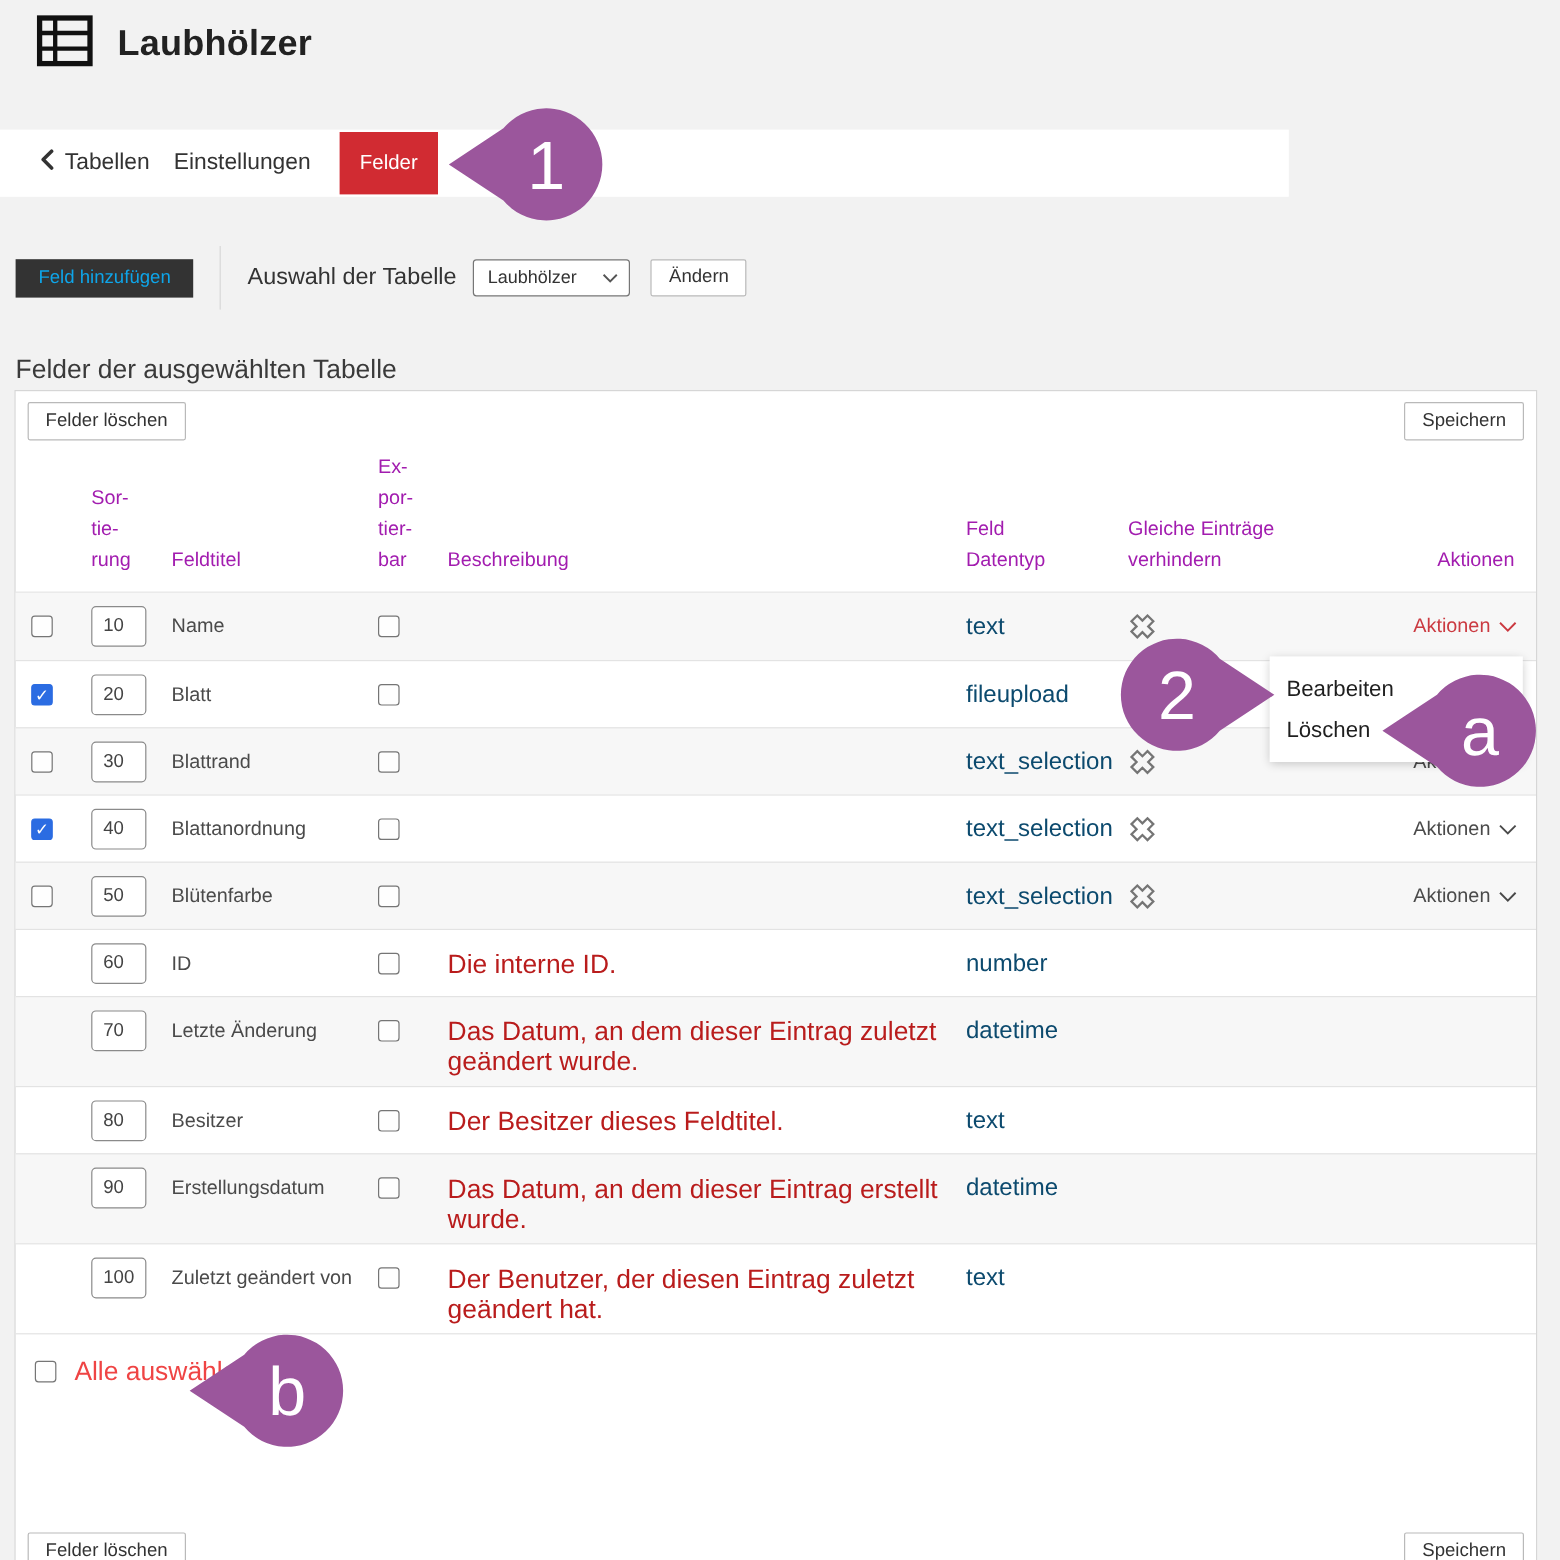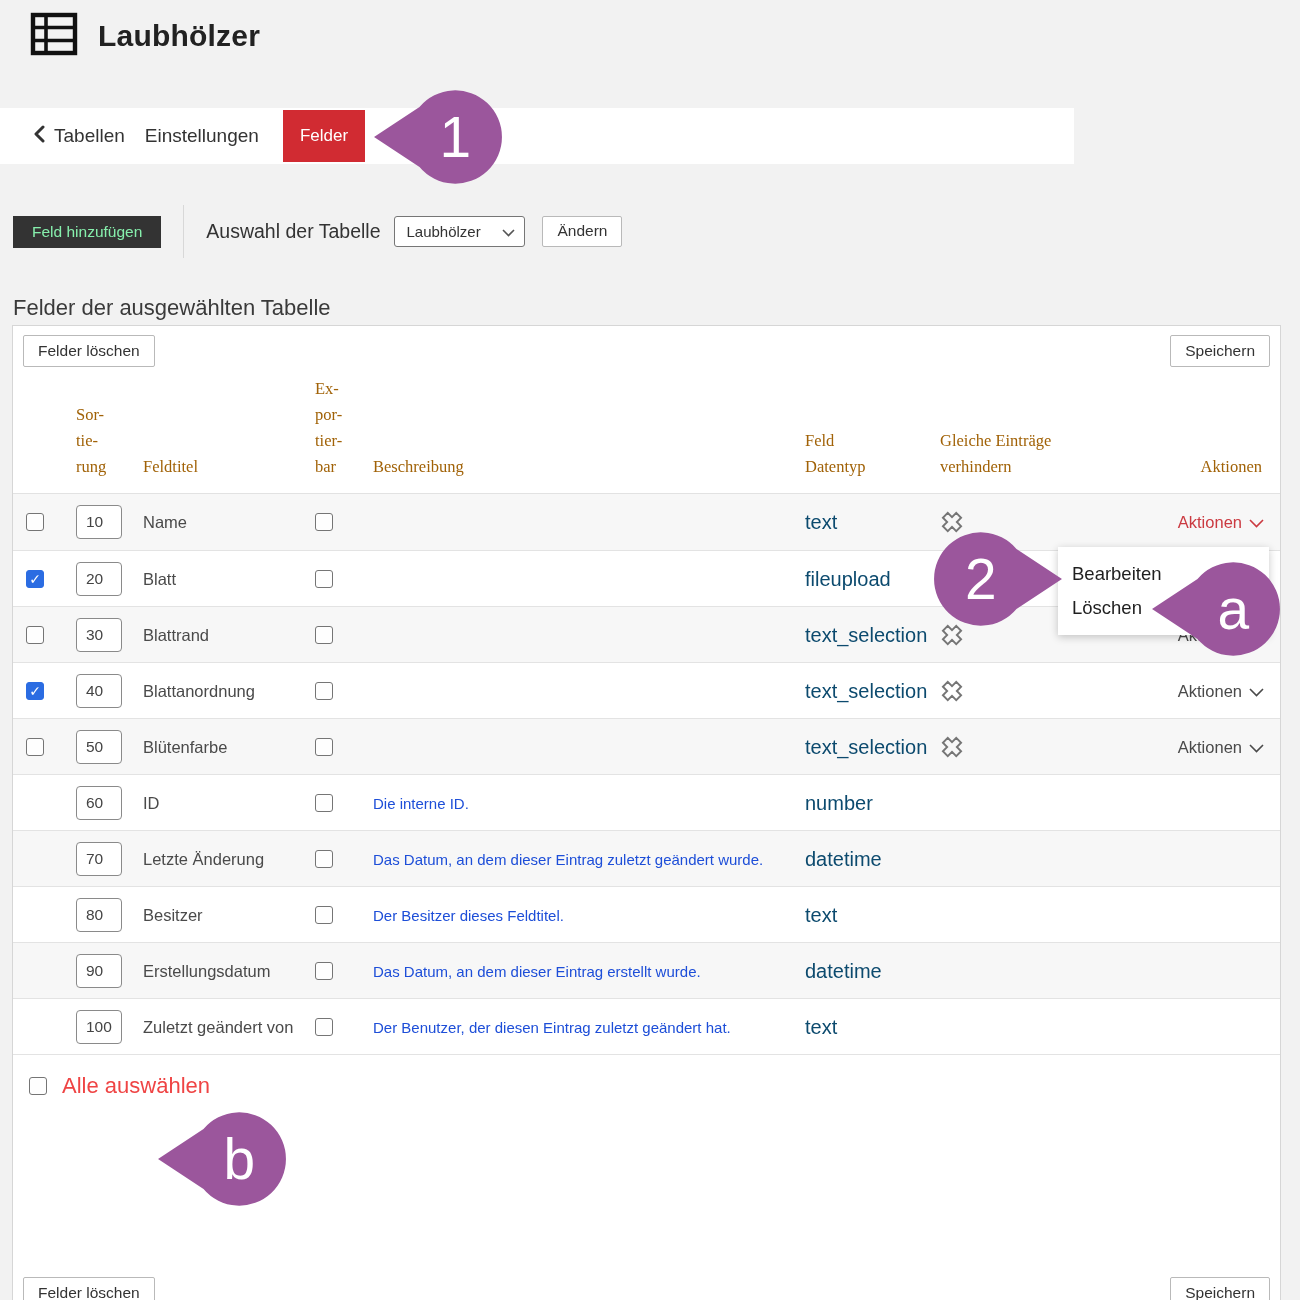--- a/index.html
+++ b/index.html
@@ -14,46 +14,46 @@
   
   .page-header { position:absolute; left:30px; top:12px; display:flex; align-items:center; gap:20px; }
   .page-title { font-size:30px; font-weight:700; color:#222; letter-spacing:.2px; }
   
   .nav-strip { position:absolute; left:0; top:108px; width:1074px; height:56px; background:#fff; display:flex; align-items:center; }
   .nav-back { display:flex; align-items:center; gap:9px; margin-left:33px; font-size:19px; color:#333; cursor:pointer; }
   .nav-item { margin-left:20px; font-size:19px; color:#333; cursor:pointer; }
   .nav-item-active { margin-left:24px; height:52px; padding:0 17px; background:#d12b32; color:#fff; font-size:17px; display:flex; align-items:center; cursor:pointer; }
   
   .toolbar { position:absolute; left:13px; top:205px; display:flex; align-items:center; }
-  .btn-dark { background:#333; color:#86efac; border:none; font-size:15.5px; padding:7px 19px; font-family:inherit; cursor:pointer; }
+  .btn-dark { background:#333; color:#0ea5e9; border:none; font-size:15.5px; padding:7px 19px; font-family:inherit; cursor:pointer; }
   .toolbar-divider { width:1px; height:53px; background:#d8d8d8; margin:0 22px 0 22px; align-self:center; }
   .toolbar-label { font-size:19.5px; color:#333; margin-right:14px; }
   .select-box { width:131px; height:31px; border:1px solid #767676; border-radius:3px; background:#fff; display:flex; align-items:center; justify-content:space-between; padding:0 9px 0 11px; font-size:15px; color:#333; cursor:pointer; }
   .btn-light { background:#fff; border:1px solid #b9b9b9; color:#333; font-size:15.5px; padding:6px 14px; font-family:inherit; border-radius:2px; cursor:pointer; }
   .toolbar .btn-light { margin-left:17px; height:31px; padding-top:4px; }
   
   .section-heading { position:absolute; left:13px; top:295px; font-size:22px; color:#3a3a3a; font-weight:400; }
   
   .panel { position:absolute; left:12px; top:325px; width:1269px; height:994px; background:#fff; border:1px solid #d6d6d6; }
   .panel-top-btn-left { position:absolute; left:10px; top:9px; }
   .panel-top-btn-right { position:absolute; right:10px; top:9px; }
   .tgrid { display:grid; grid-template-columns:50px 67px 172px 58px 432px 135px 235px 1fr; padding:0 16px 0 13px; }
   .thead { align-items:end; min-height:168px; border-bottom:1px solid #e2e2e2; }
-  .thead .hcell { font-size:16.5px; color:#a16207; line-height:26px; white-space:pre-line; padding-bottom:13px;font-family:Liberation Serif, serif; }
+  .thead .hcell { font-size:16.5px; color:#a21caf; line-height:26px; white-space:pre-line; padding-bottom:13px; }
   .hcell-right { text-align:right; padding-right:2px; }
   .trow { align-items:start; min-height:56px; padding-top:11px; padding-bottom:8px; border-top:1px solid #e3e3e3; }
   .trow:first-child { border-top:none; }
   .trow.zebra { background:#f7f7f7; }
   .checkbox { display:inline-block; width:18px; height:18px; border:1.6px solid #757575; border-radius:3px; background:#fefefe; cursor:pointer; }
   .checkbox.checked { background:#2b6ce2; border-color:#2b6ce2; color:#fff; font-size:14px; font-weight:700; line-height:17px; text-align:center; }
   .cell-select { padding-top:8px; }
   .sort-box { width:46px; height:34px; border:1px solid #8a8a8a; border-radius:4px; background:#fff; font-size:15.5px; color:#444; line-height:32px; padding-left:9px; cursor:text; }
   .cell-title { font-size:16.5px; line-height:24px; padding-top:5px; color:#4a4a4a; }
   .cell-export { padding-top:8px; }
-  .cell-desc { font-size:15px; line-height:25px; padding-top:5px; color:#1d4ed8; padding-right:20px; }
+  .cell-desc { font-size:22px; line-height:25px; padding-top:5px; color:#b91c1c; padding-right:20px; }
   .cell-type { font-size:20px; line-height:24px; padding-top:5px; color:#0c4a6e; }
   .cell-prevent { padding-top:5px; }
   .cell-actions { text-align:right; padding-top:5px; }
   .actions-link { display:inline-flex; align-items:center; gap:7px; font-size:16.5px; line-height:24px; cursor:pointer; }
   .actions-link.open { color:#cb3a41; }
   .actions-link.default { color:#4a4a4a; }
   
   .footer-select { display:flex; align-items:center; gap:15px; padding:15px 0 0 16px; border-top:1px solid #e3e3e3; height:48px; }
   .footer-select-label { font-size:22px; color:#ef4444; }
   .panel-bottom-buttons { position:absolute; left:10px; right:10px; bottom:9px; display:flex; justify-content:space-between; }

